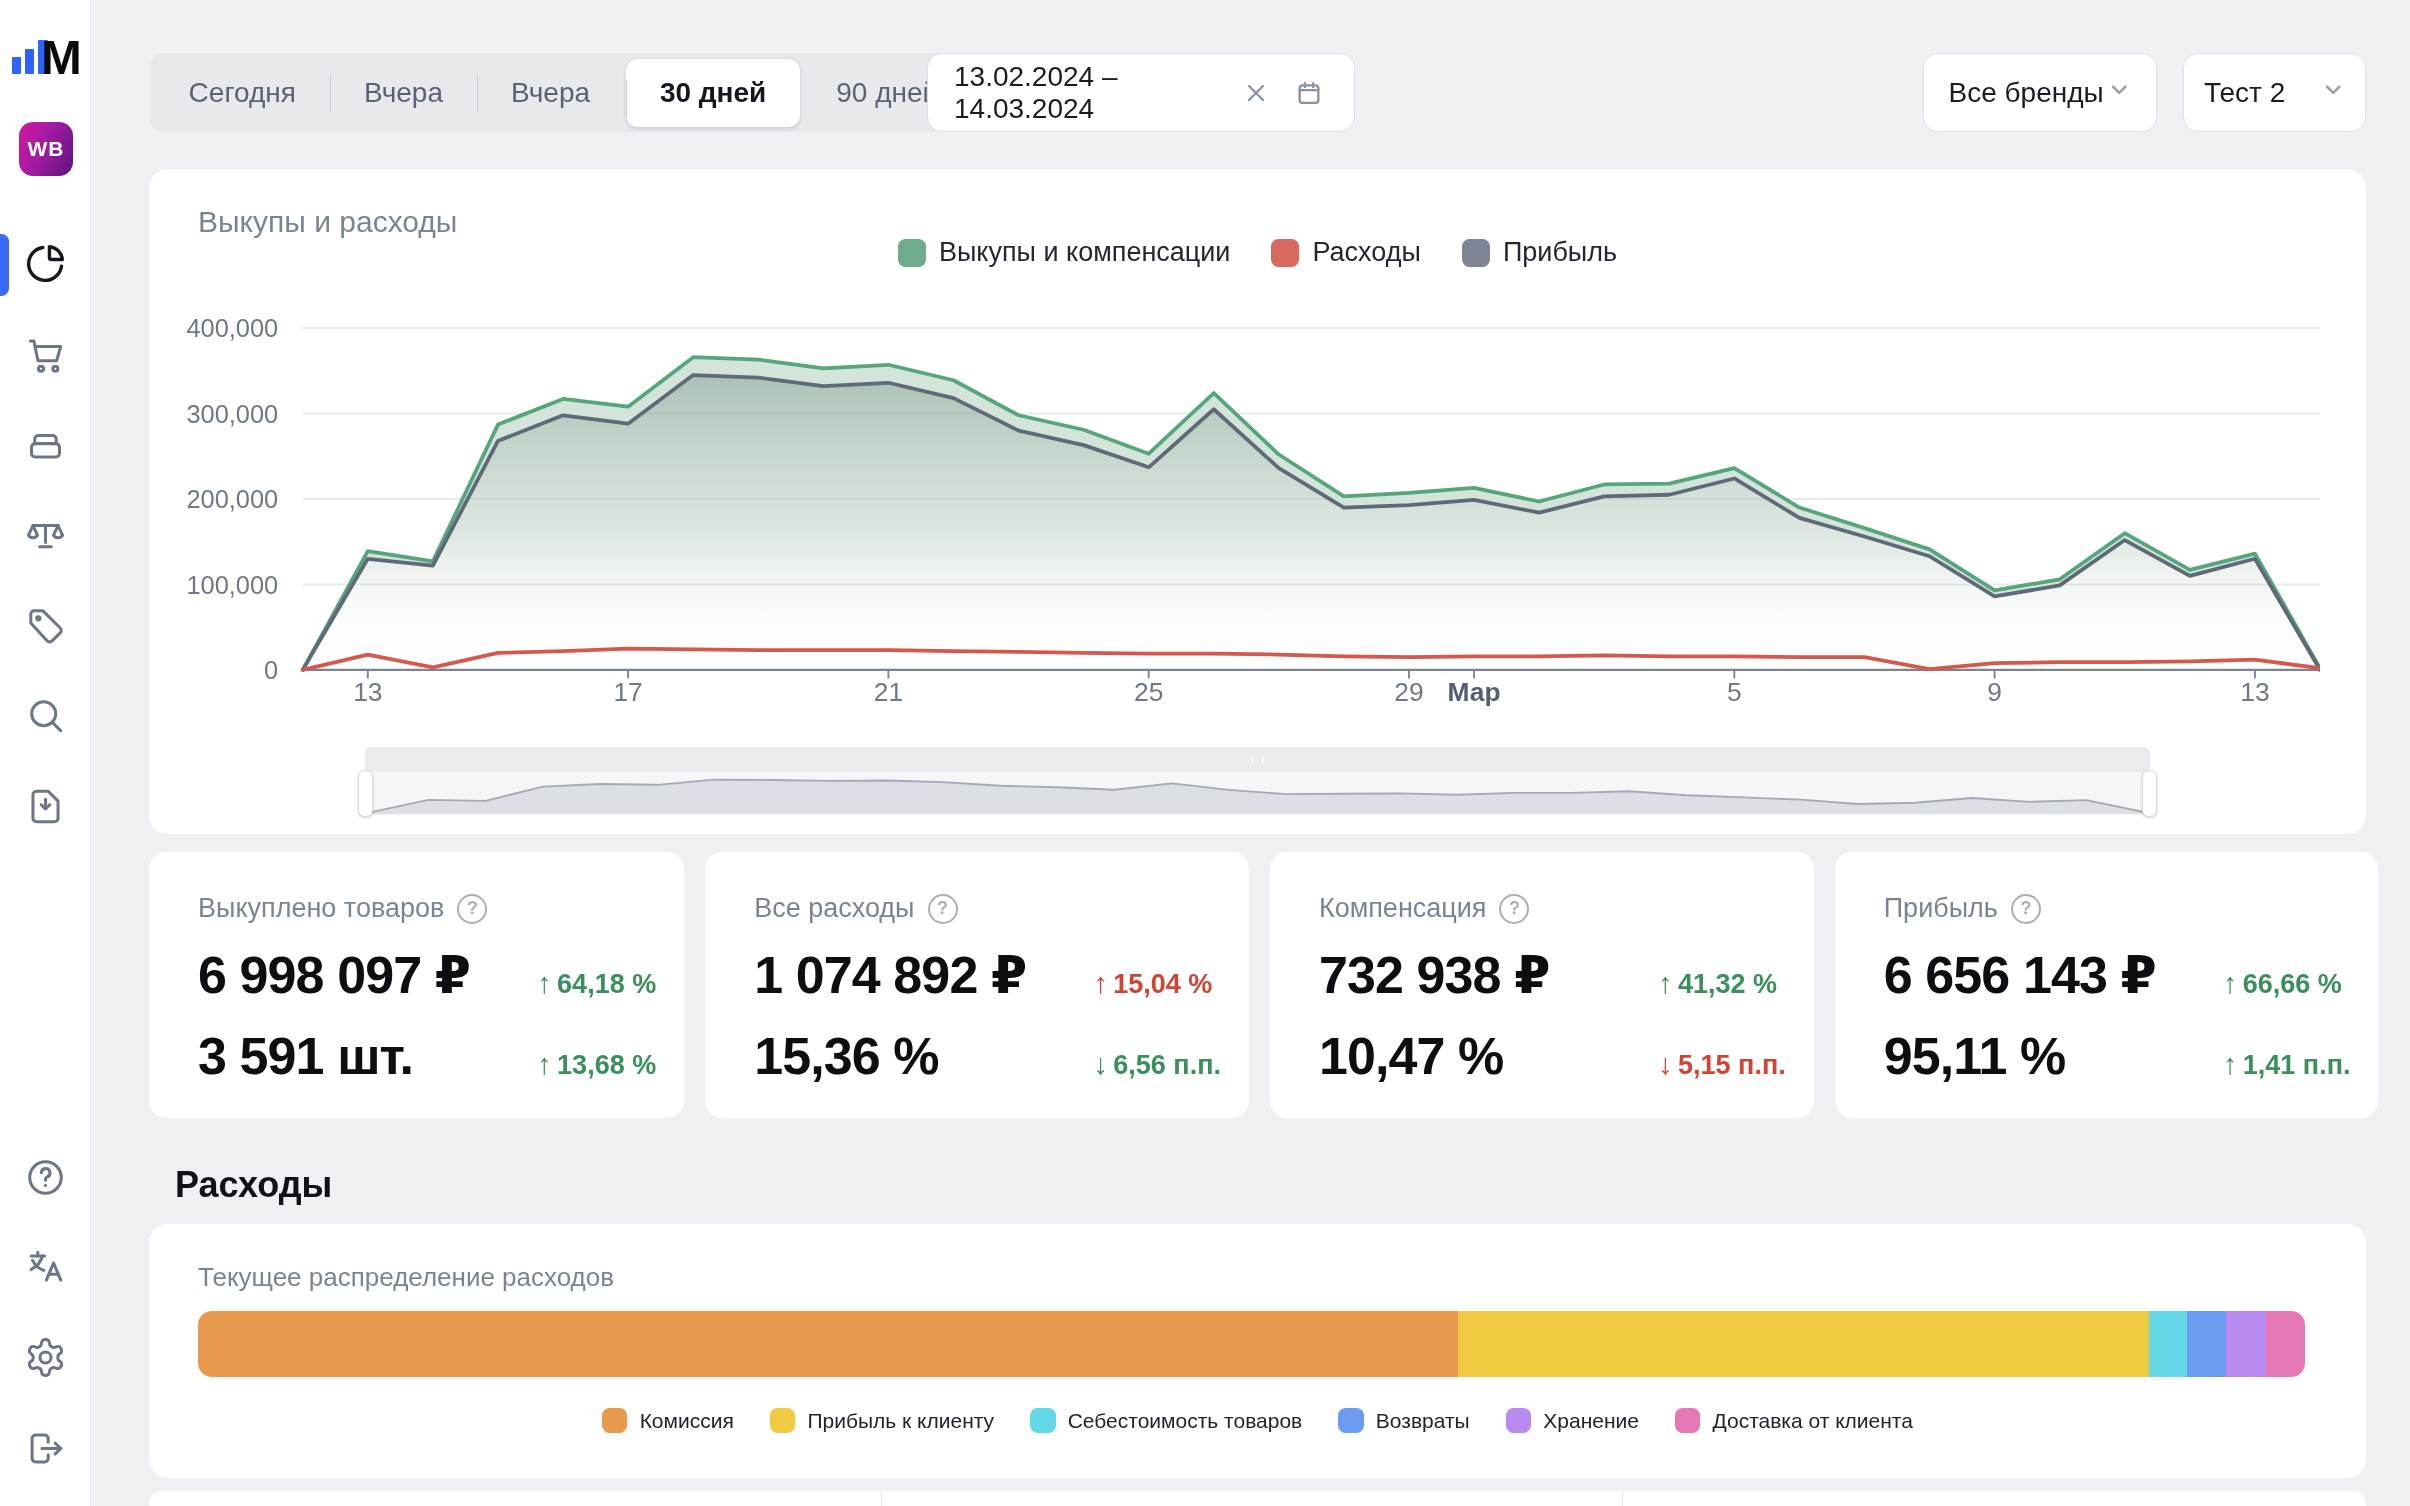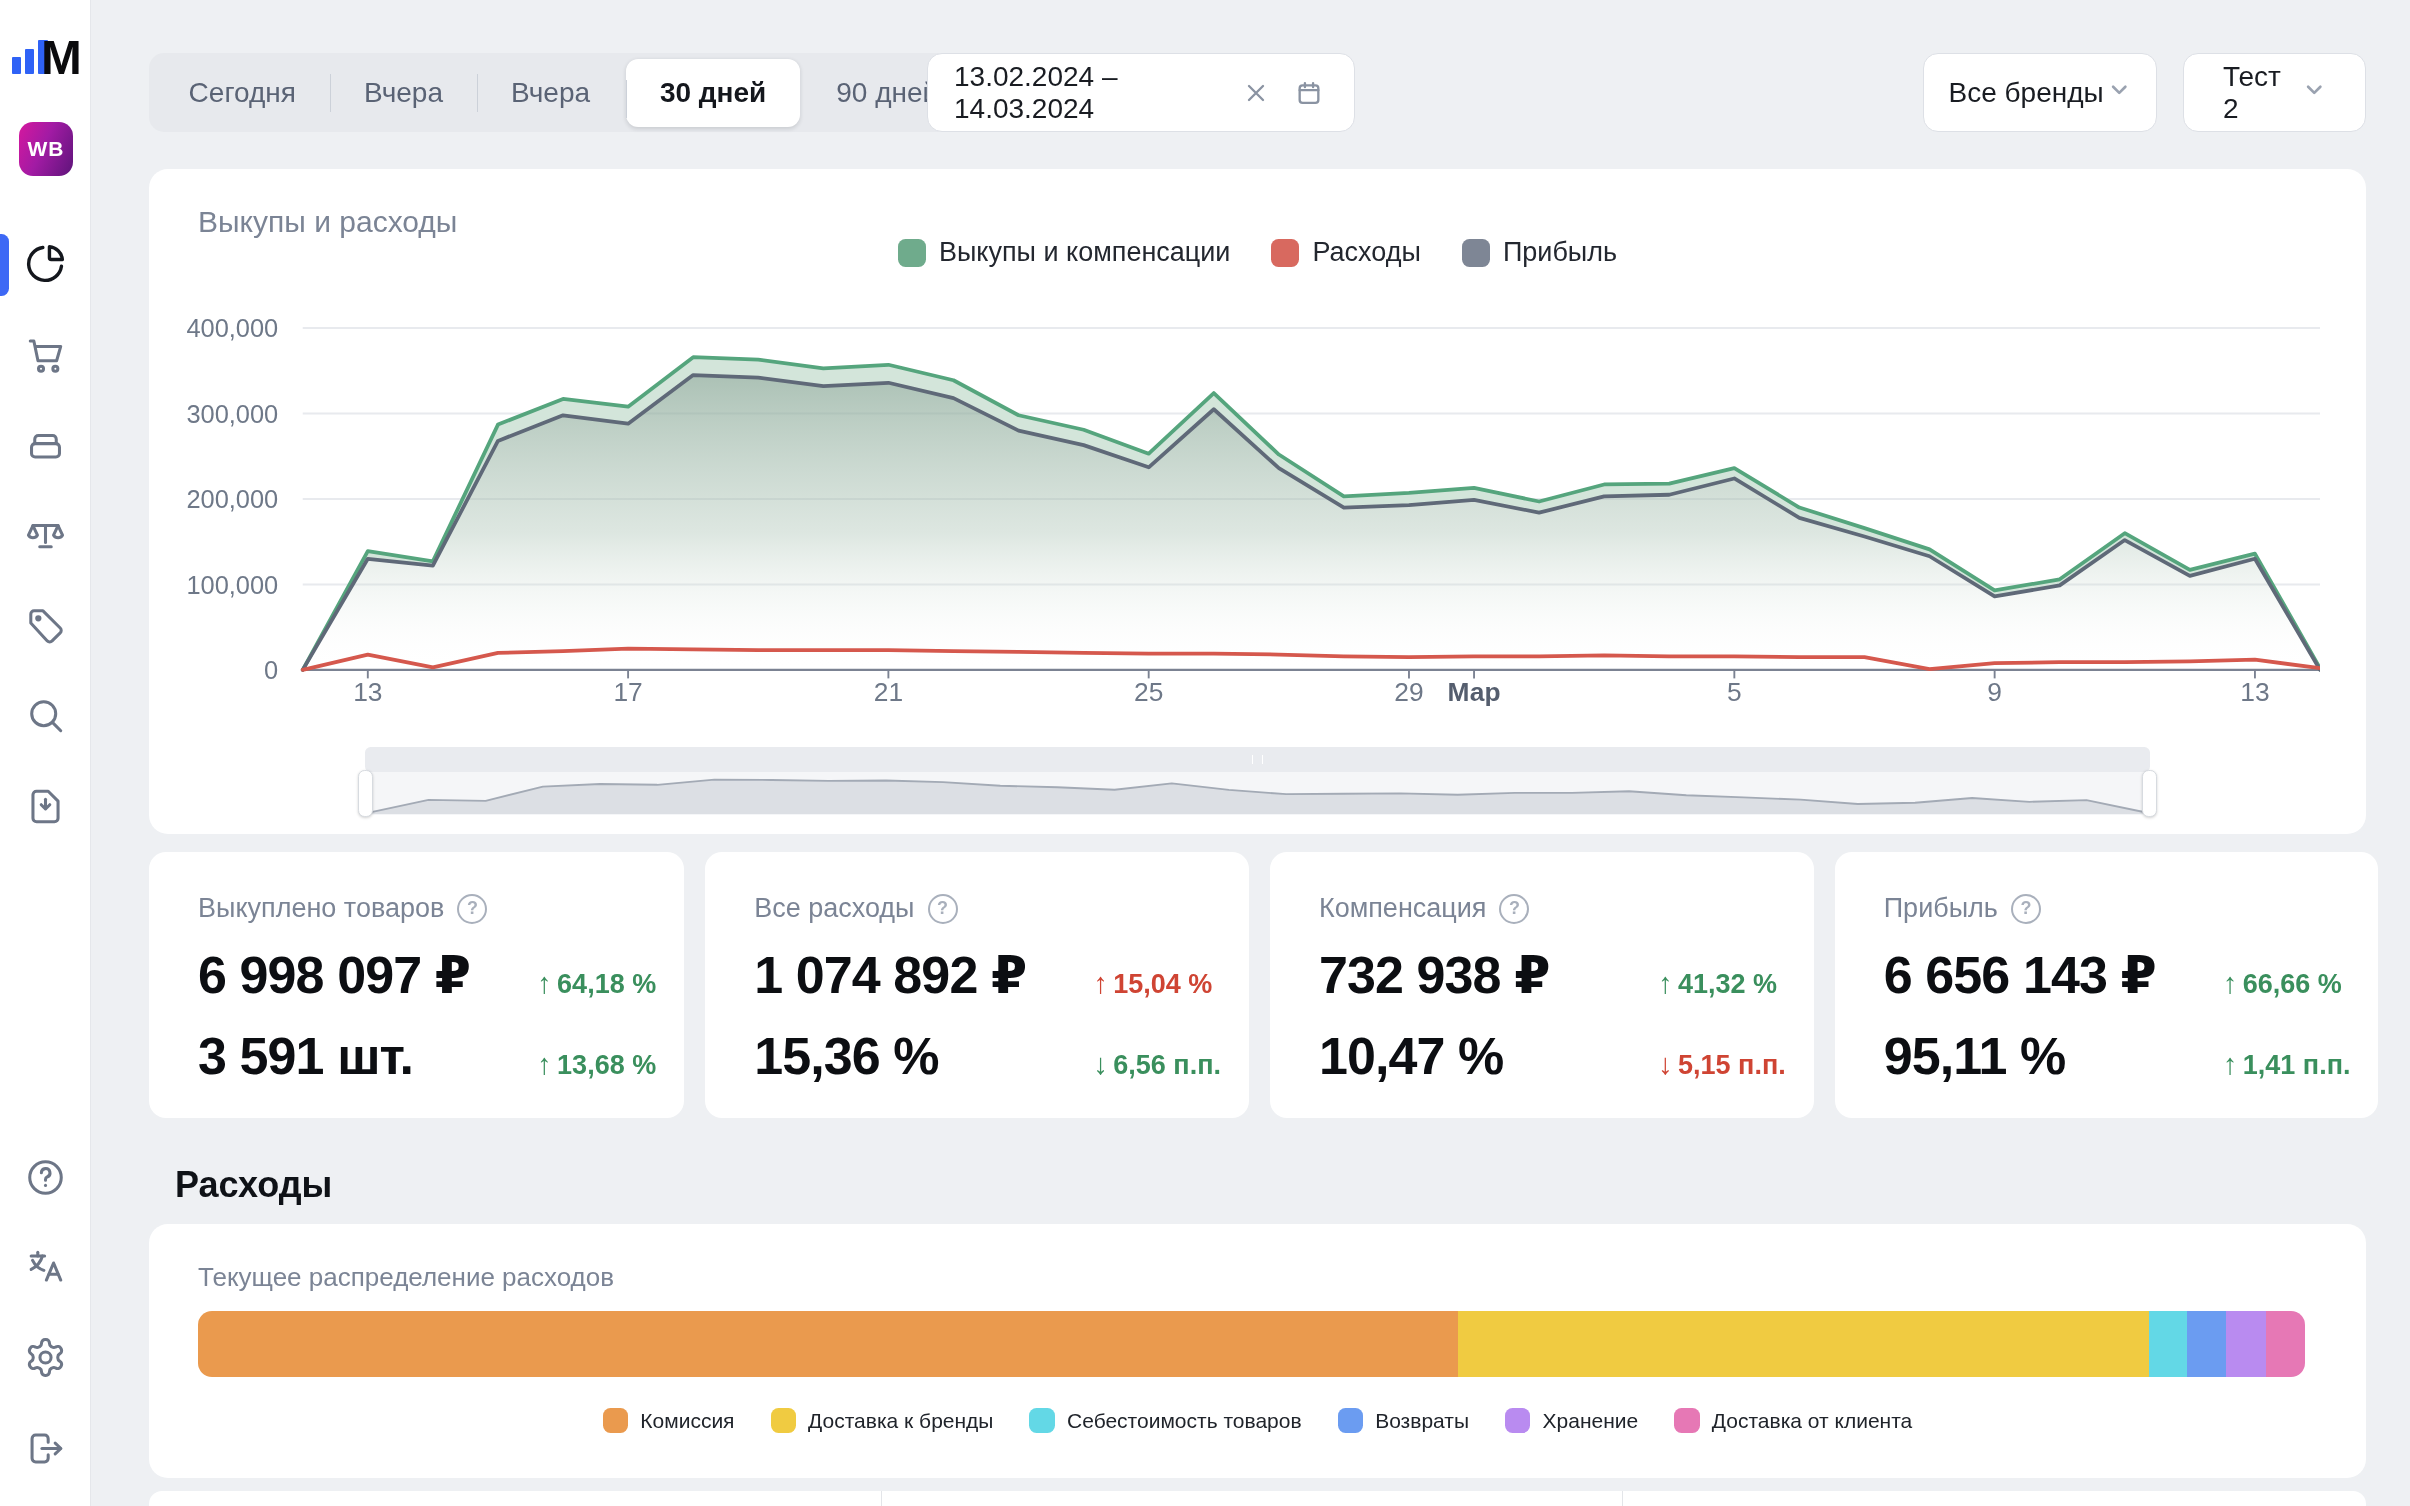--- a/index.html
+++ b/index.html
@@ -27,21 +27,21 @@
   .seg-item:not(:first-child)::before { content:""; position:absolute; left:0; top:21px; height:38px; width:0.9px; background:#ccd1d9; }
   .seg-item.active { background:#ffffff; border-radius:12.2px; margin:0 1.9px; height:68px; font-weight:700; color:#14171d; box-shadow:0 1.9px 4.7px rgba(20,25,35,.14); }
   .seg-item.active + .seg-item::before { display:none; }
 
   .pill { position:absolute; top:53px; height:79px; background:#ffffff; border:1.9px solid #dde0e6; border-radius:15px; display:flex; align-items:center; font-size:28px; color:#191c22; cursor:pointer; }
   .pill .chev { margin-left:auto; }
   .date-pill { left:927px; width:428px; padding:0 26px; justify-content:space-between; }
   .icon-btn { display:flex; align-items:center; justify-content:center; width:38px; height:38px; cursor:pointer; }
   .icon-btn svg { width:28px; height:28px; stroke:#8a93a2; fill:none; stroke-width:2; stroke-linecap:round; }
   .brand-pill { left:1923px; width:234px; padding:0 24.5px; }
-  .acct-pill { left:2183px; width:183px; padding:0 39px; }
+  .acct-pill { left:2183px; width:183px; padding:0 20px; }
   .chev svg { width:24.5px; height:24.5px; stroke:#9aa2b0; fill:none; stroke-width:2.6; stroke-linecap:round; stroke-linejoin:round; }
 
   
   .card { position:absolute; background:#ffffff; border-radius:19px; }
   .chart-card { left:149px; top:169px; width:2217px; height:665px; }
   .chart-title { position:absolute; left:198px; top:205px; font-size:30px; color:#7b8495; }
   .chart-legend { position:absolute; left:149px; top:237px; width:2217px; display:flex; justify-content:center; gap:41px; }
   .cl-item { display:flex; align-items:center; gap:13px; cursor:pointer; }
   .cl-swatch { width:28px; height:28px; border-radius:7.5px; }
   .cl-label { font-size:27px; color:#23272f; }
@@ -372,21 +372,21 @@
       <div class="segm" style="width: 1.9%; background: rgb(185, 139, 240);"></div>
       <div class="segm" style="width: 1.85%; background: rgb(230, 120, 181);"></div>
     </div>
   <div class="dist-legend" id="dist-legend">
       <div class="dl-item">
         <span class="dl-swatch" style="background: rgb(234, 154, 78);"></span>
         <span class="dl-label">Комиссия</span>
       </div>
       <div class="dl-item">
         <span class="dl-swatch" style="background: rgb(240, 203, 65);"></span>
-        <span class="dl-label">Доставка к бренды</span>
+        <span class="dl-label">Прибыль к клиенту</span>
       </div>
       <div class="dl-item">
         <span class="dl-swatch" style="background: rgb(99, 216, 230);"></span>
         <span class="dl-label">Себестоимость товаров</span>
       </div>
       <div class="dl-item">
         <span class="dl-swatch" style="background: rgb(107, 156, 241);"></span>
         <span class="dl-label">Возвраты</span>
       </div>
       <div class="dl-item">

